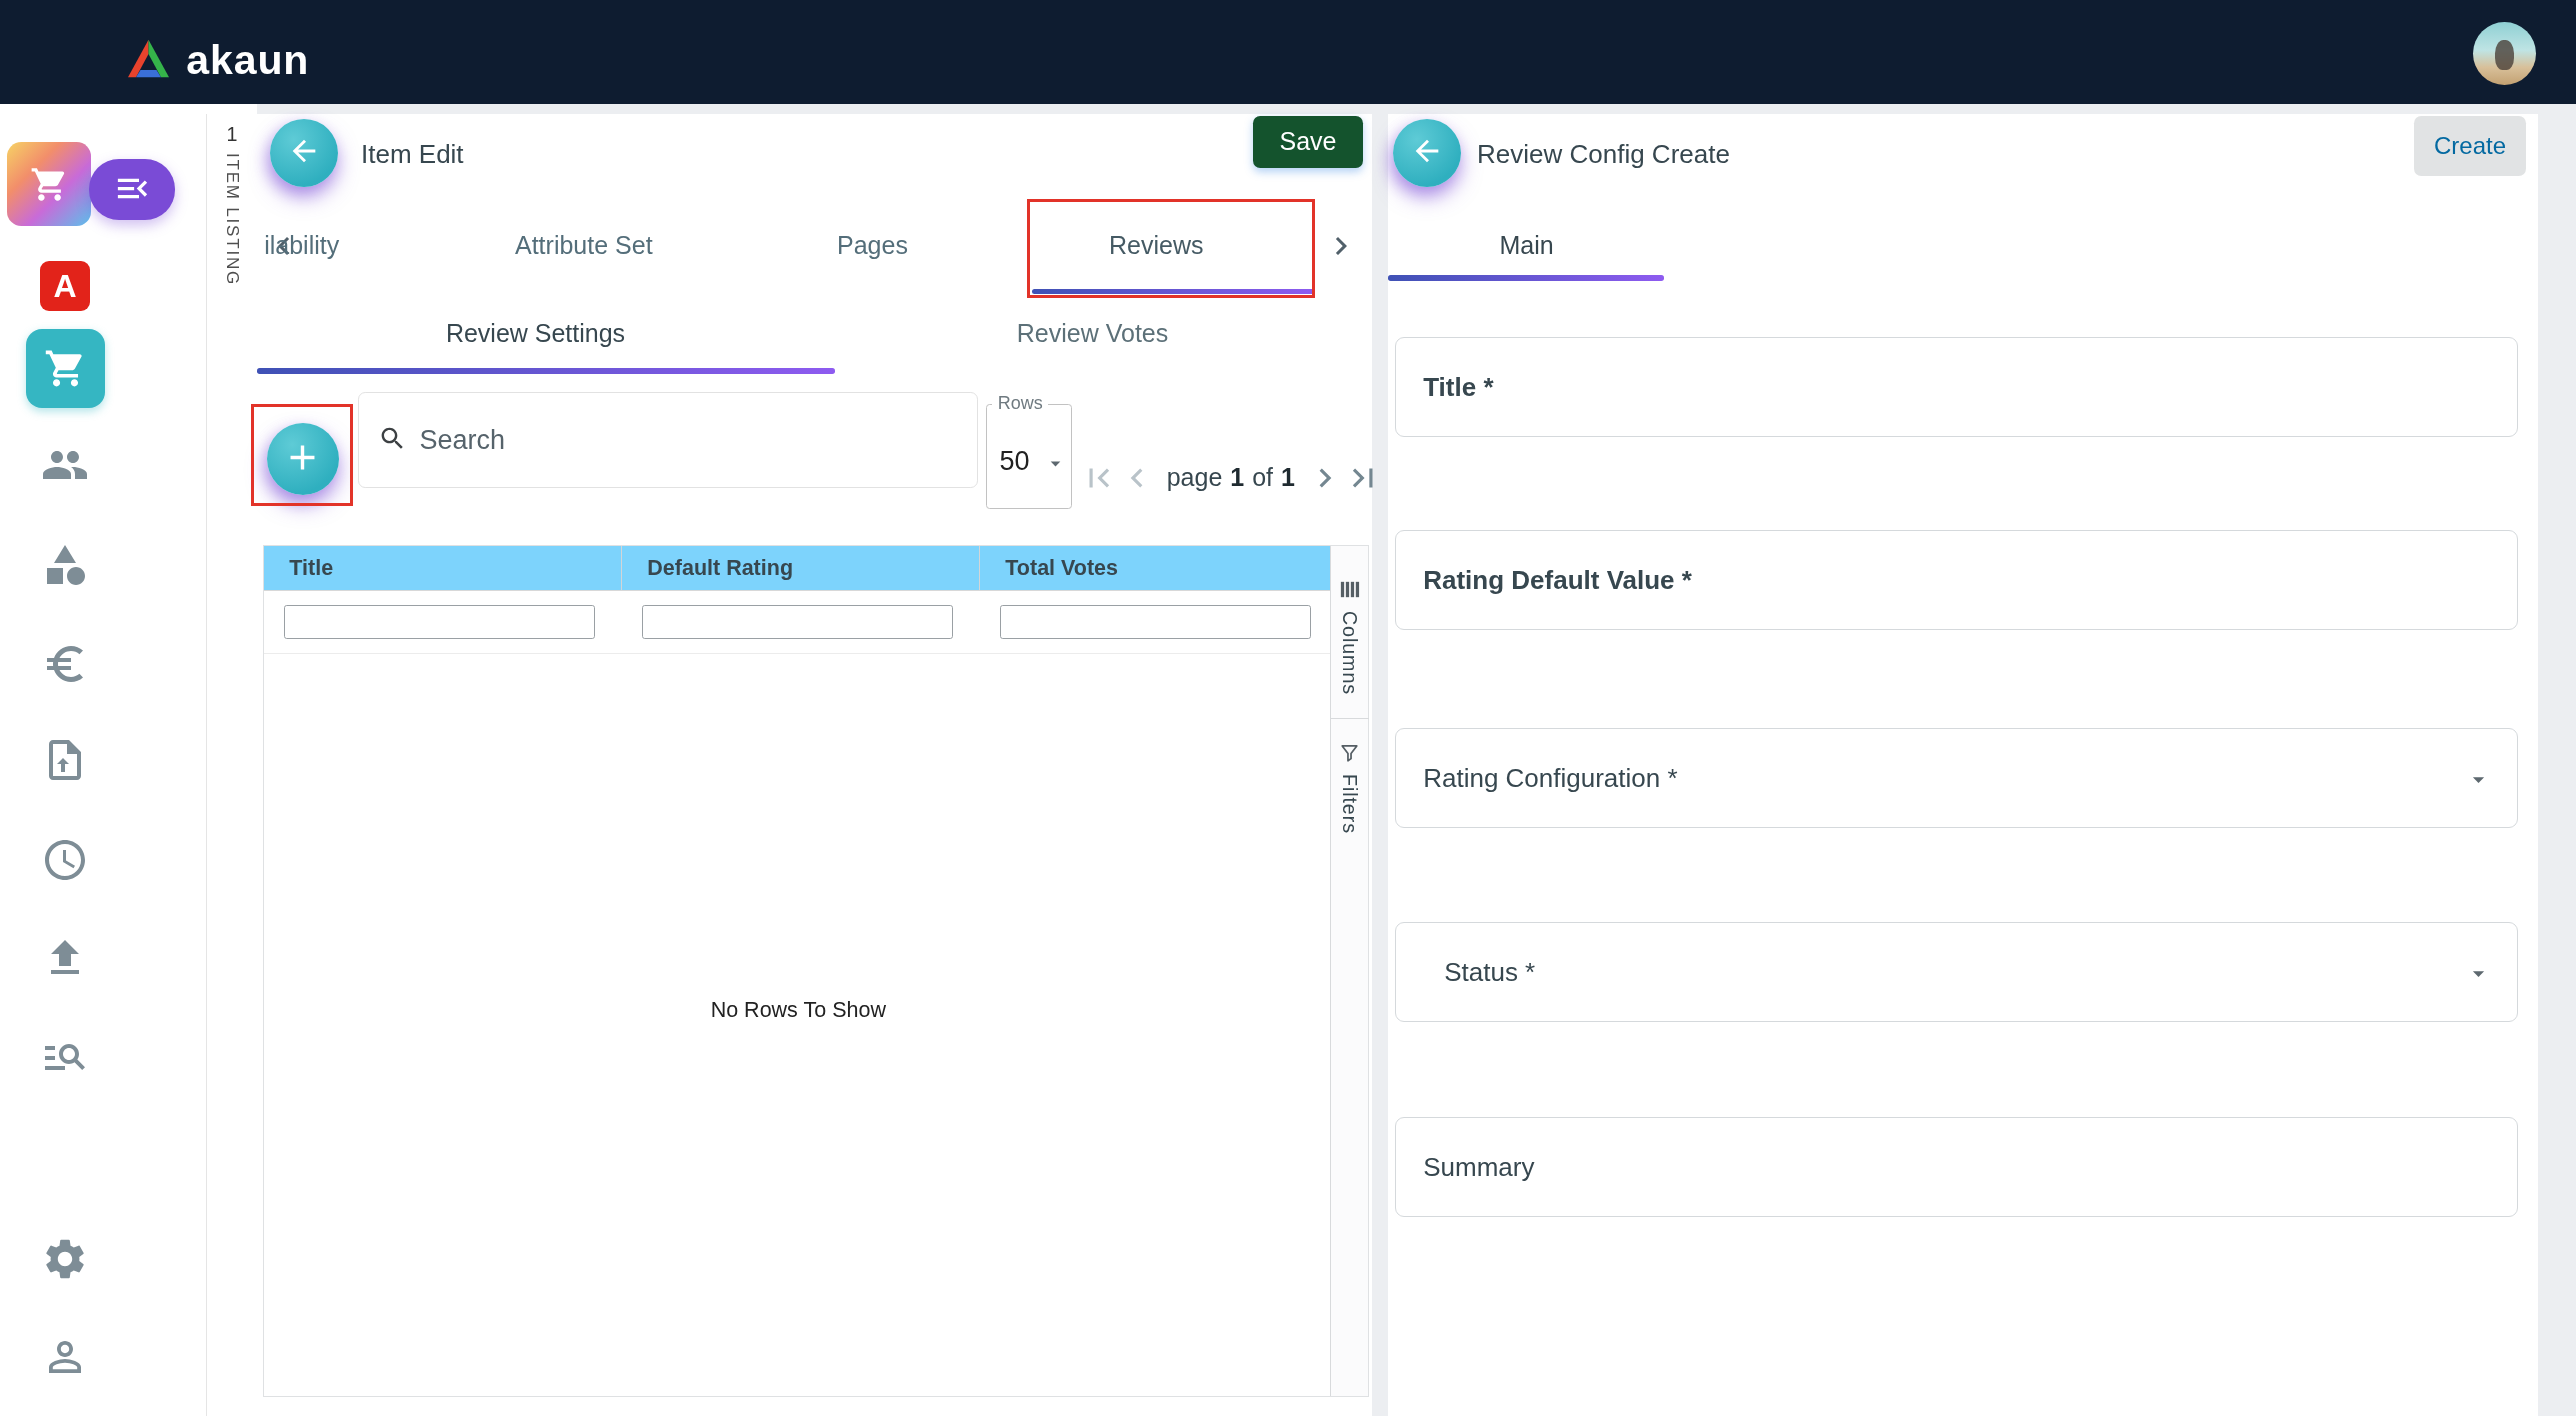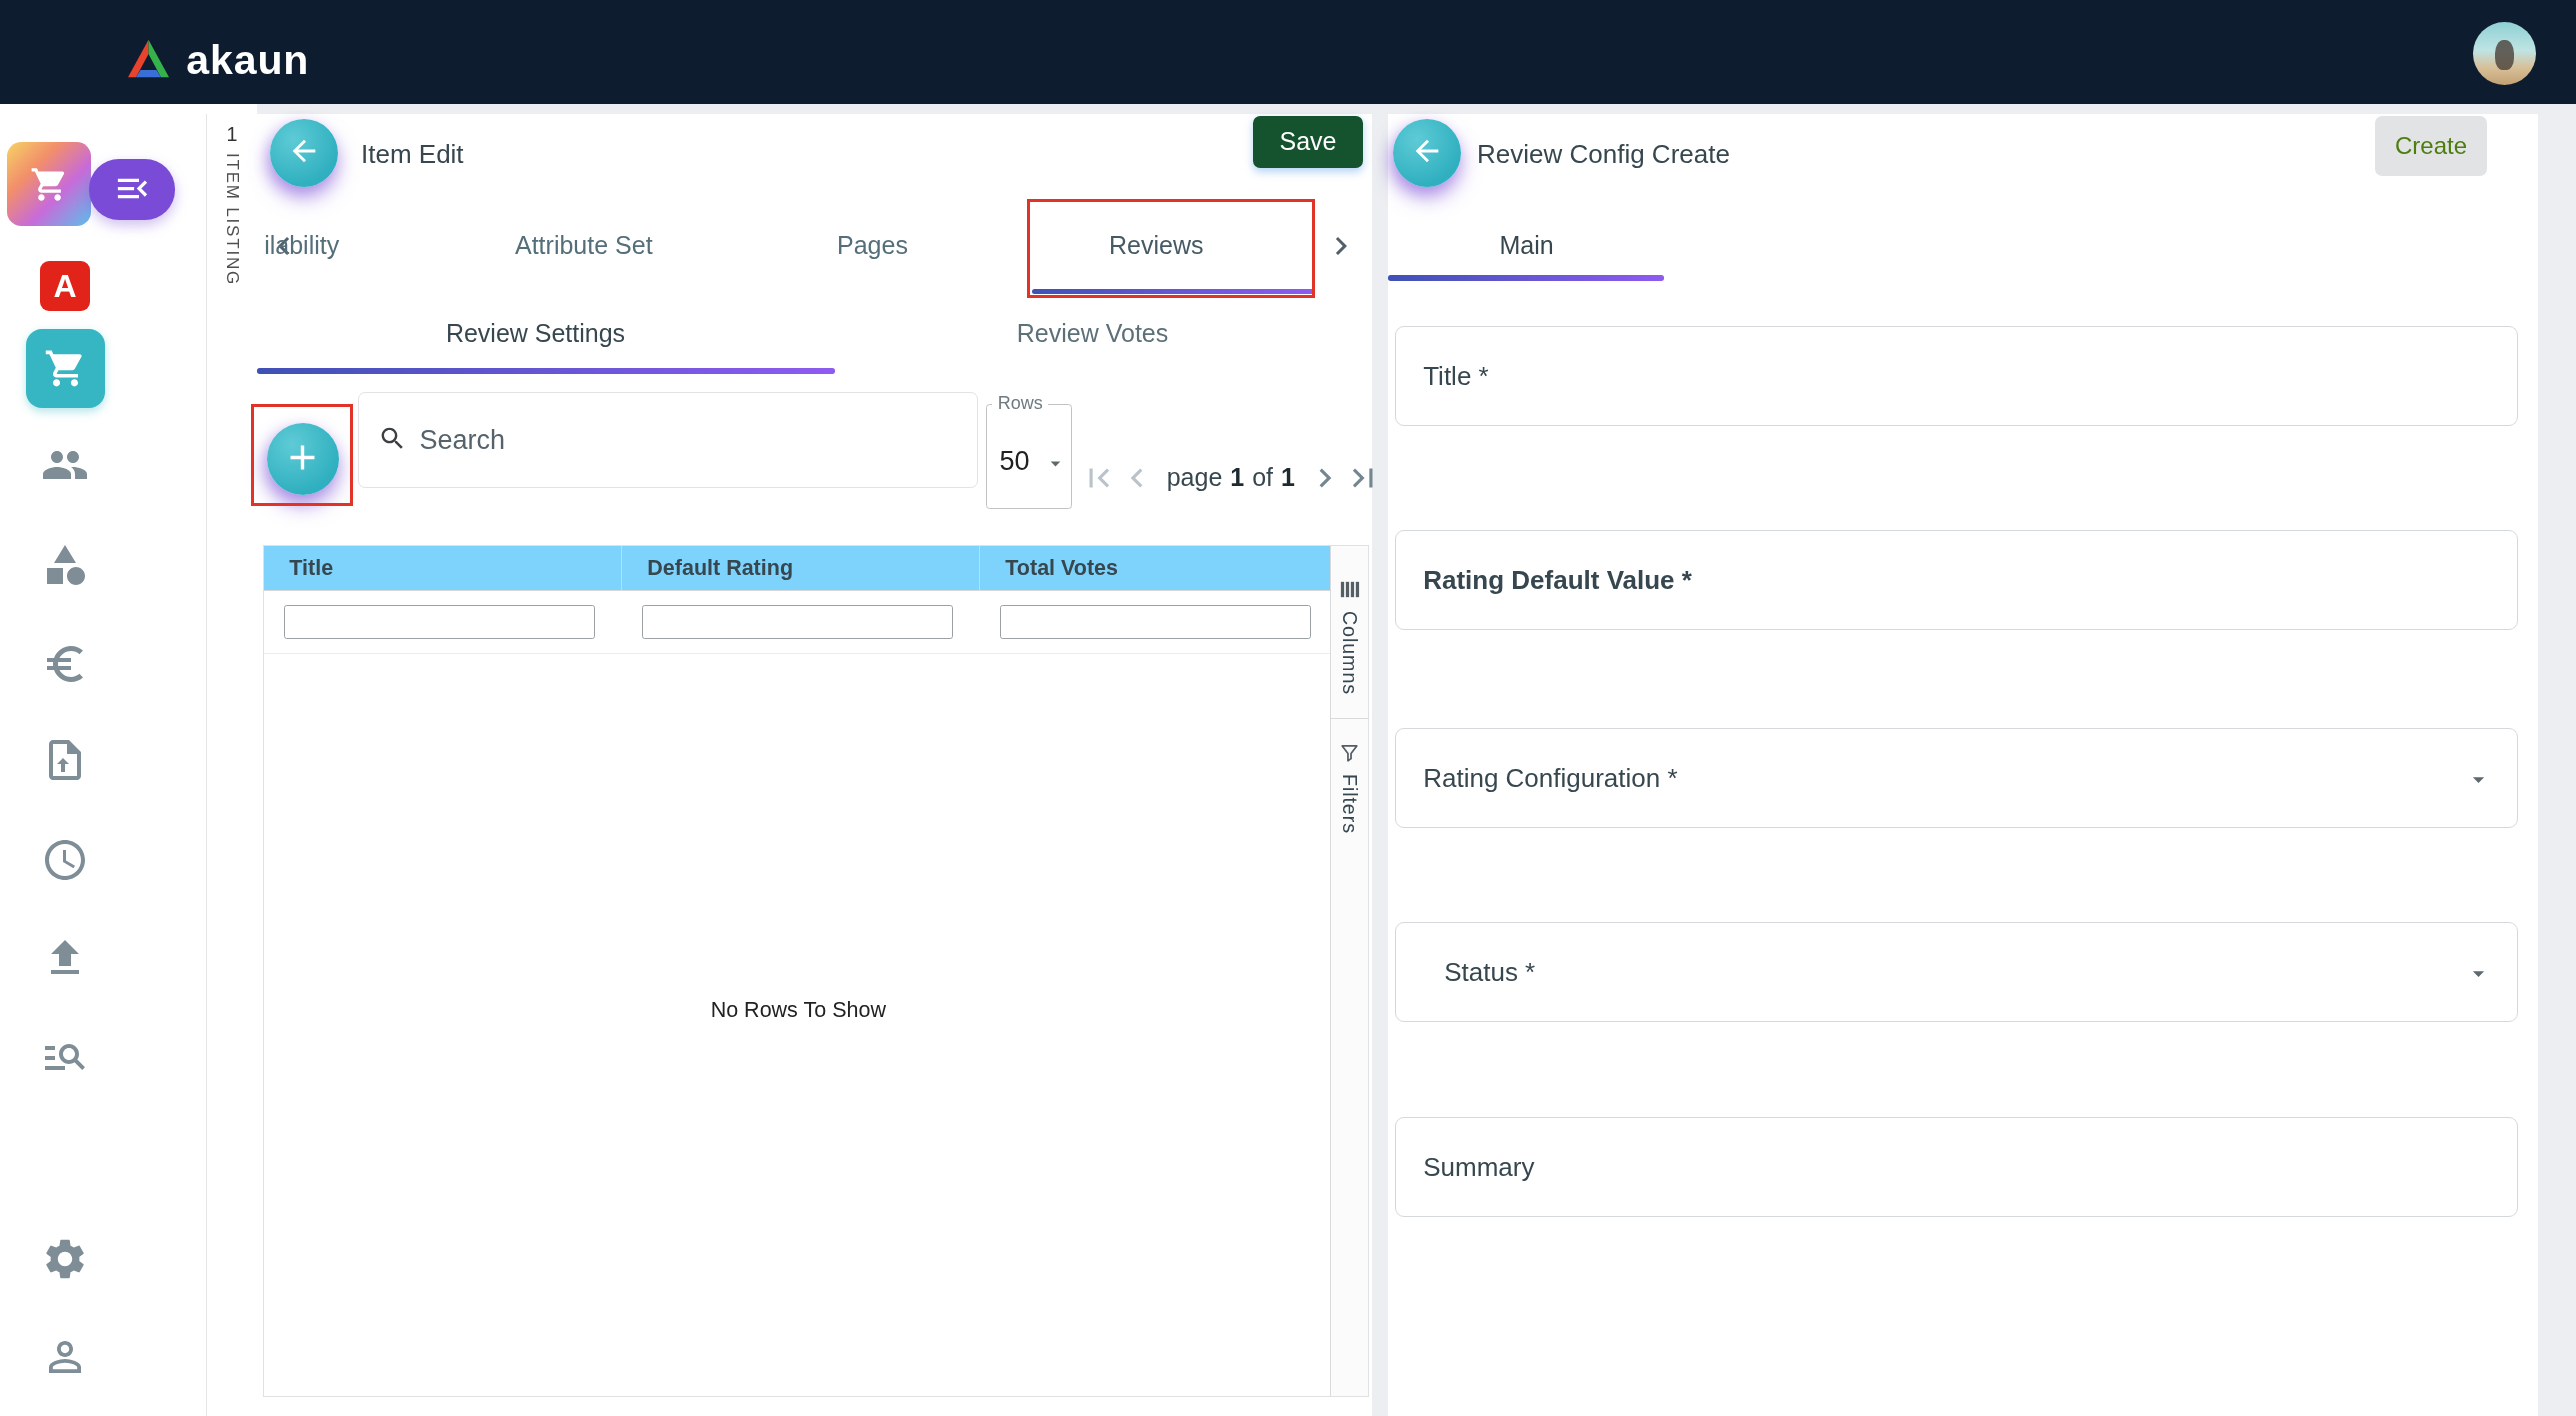--- a/index.html
+++ b/index.html
@@ -47,22 +47,22 @@
   .panel-right { left:1388px; width:1150px; }
 
   .teal-circle { border-radius:50%; background:radial-gradient(circle at 35% 30%, #5ecbd6, #2fafbf 72%);
                  box-shadow:0 10.7px 19.7px rgba(124,77,216,.5), -3.6px 5.4px 14.3px rgba(124,77,216,.3);
                  display:flex; align-items:center; justify-content:center; border:none; cursor:pointer; }
   .panel-title { font-size:26px; font-weight:500; color:#37474f; }
 
   .save-btn { left:996px; top:1.8px; width:110px; height:52px; border-radius:7.2px; border:none; cursor:pointer;
               background:#14532d; color:#fff; font-size:25px; font-weight:500;
               box-shadow:0 3.6px 9px rgba(43,125,225,.35); }
-  .create-btn { left:987px; top:1.8px; width:112px; height:60px; border-radius:7.2px; border:none;
-                background:#e1e3e4; color:#4d7c0f; font-size:24px; font-weight:500; cursor:default; }
+  .create-btn { left:1026px; top:1.8px; width:112px; height:60px; border-radius:7.2px; border:none;
+                background:#e1e3e4; color:#0369a1; font-size:24px; font-weight:500; cursor:default; }
 
   .tab-label { top:117px; font-size:25px; color:#546e7a; cursor:pointer; white-space:nowrap; }
   .tab-chev { top:114px; background:none; border:none; cursor:pointer; }
   .grad-bar { background:linear-gradient(90deg,#3f51b5,#8e5bf0); border-radius:2.7px; }
 
   .subtabs { left:0; top:195px; width:1115px; height:48px; display:flex; }
   .subtab { width:557px; text-align:center; font-size:25px; line-height:48px; color:#5c7078; cursor:pointer; }
   .subtab.active { color:#37474f; font-weight:500; }
 
   .plus-btn { left:9.8px; top:309px; width:72px; height:72px; }
@@ -361,21 +361,21 @@
           <path fill="#ffffff" d="M20 11H7.83l5.59-5.59L12 4l-8 8 8 8 1.41-1.41L7.83 13H20v-2z"></path>
         </svg>
     </span>
   </button>
   <div class="abs panel-title" style="left:89px; top:25px;">Review Config Create</div>
   <button class="abs create-btn">Create</button>
 
   <div class="abs rc-tab">Main</div>
   <div class="abs grad-bar" style="left:0; top:161px; width:276px; height:6.3px;"></div>
 
-  <div class="abs field" style="top:212px;">
+  <div class="abs field" style="top:223px;font-weight:bold;">
     <span class="field-label">Title *</span>
   </div>
 
   <div class="abs field" style="top:416px;font-weight:bold;">
     <span class="field-label">Rating Default Value *</span>
   </div>
 
   <div class="abs field" style="top:614px;">
     <span class="field-label">Rating Configuration *</span>
     <span class="caret">

